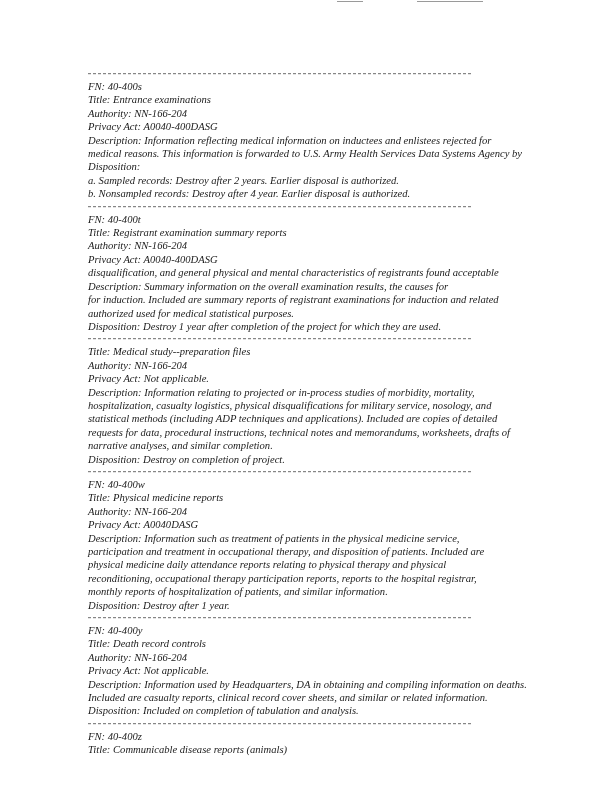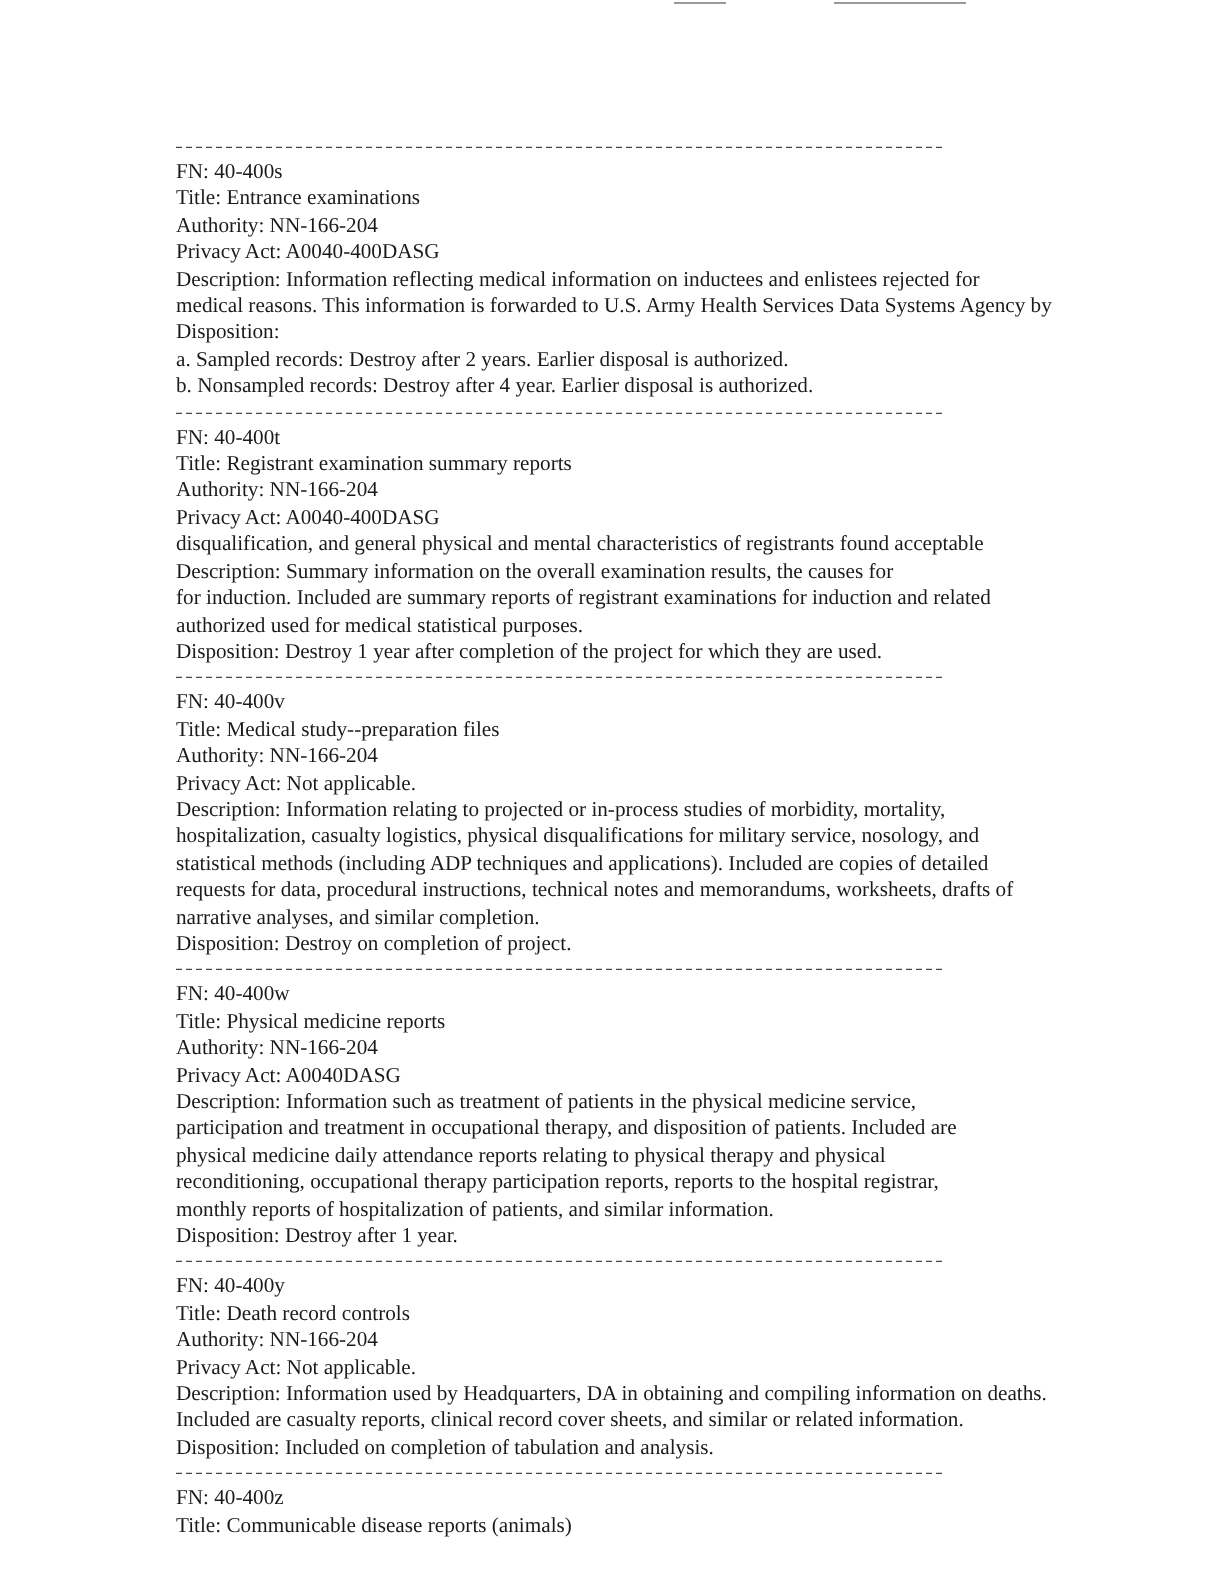--- a/index.html
+++ b/index.html
@@ -1,21 +1,21 @@
 <!DOCTYPE html>
 <html><head>
 <meta charset="utf-8">
 <style>
   html, body { margin: 0; padding: 0; background: #ffffff; }
   body { width: 611px; height: 792px; position: relative; overflow: hidden;
          font-family: "Liberation Serif", "DejaVu Serif", serif; color: #1a1a1a; }
   .scanmark { position: absolute; top: 1px; height: 1px; background: #9a9a9a; }
   .page { position: absolute; left: 88px; top: 68px; width: 480px; font-size: 10.6px; line-height: 13.4px; }
   .sep { height: 6px; border-top: 1px dashed #444; width: 383px; margin-top: 4px; margin-bottom: 1px; transform: scaleY(0.6); }
-  .line { white-space: nowrap; }
+  .line { white-space: nowrap; font-style: italic; }
   .entry { margin: 0; }
 </style>
 </head>
 <body>
 
 <div class="scanmark" style="left:337px; width:26px;"></div>
 <div class="scanmark" style="left:417px; width:66px;"></div>
 
 <div class="page" id="page">
     <div class="sep"></div>
@@ -37,21 +37,20 @@
       <div class="line">Authority: NN-166-204</div>
       <div class="line">Privacy Act: A0040-400DASG</div>
       <div class="line">disqualification, and general physical and mental characteristics of registrants found acceptable</div>
       <div class="line">Description: Summary information on the overall examination results, the causes for</div>
       <div class="line">for induction. Included are summary reports of registrant examinations for induction and related</div>
       <div class="line">authorized used for medical statistical purposes.</div>
       <div class="line">Disposition: Destroy 1 year after completion of the project for which they are used.</div>
     </div>
     <div class="sep"></div>
     <div class="entry">
-      <div class="line">FN: 40-400v</div>
       <div class="line">Title: Medical study--preparation files</div>
       <div class="line">Authority: NN-166-204</div>
       <div class="line">Privacy Act: Not applicable.</div>
       <div class="line">Description: Information relating to projected or in-process studies of morbidity, mortality,</div>
       <div class="line">hospitalization, casualty logistics, physical disqualifications for military service, nosology, and</div>
       <div class="line">statistical methods (including ADP techniques and applications). Included are copies of detailed</div>
       <div class="line">requests for data, procedural instructions, technical notes and memorandums, worksheets, drafts of</div>
       <div class="line">narrative analyses, and similar completion.</div>
       <div class="line">Disposition: Destroy on completion of project.</div>
     </div>

